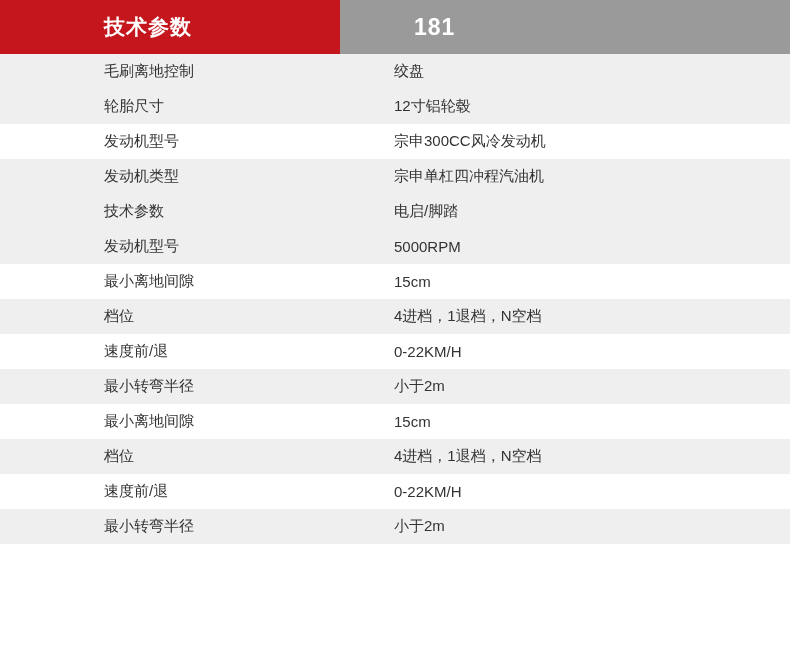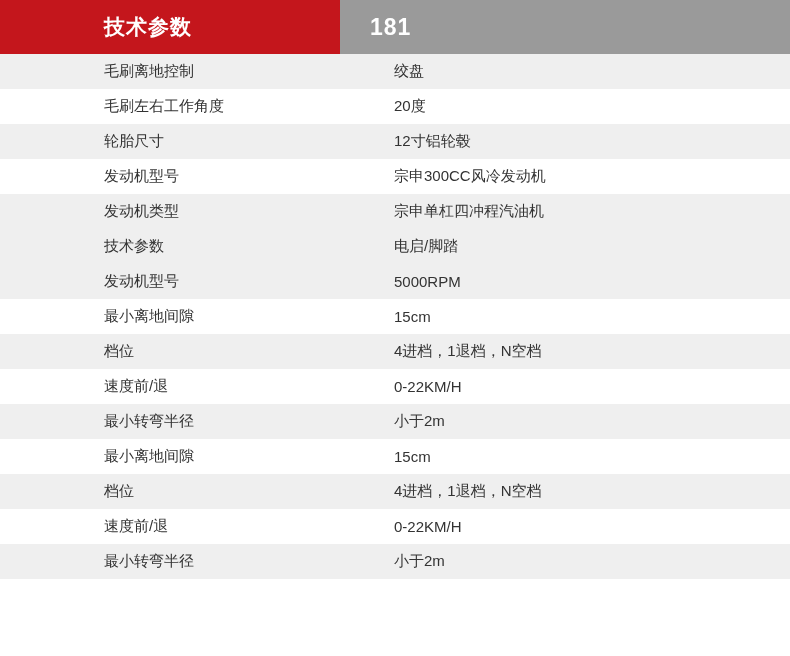--- a/index.html
+++ b/index.html
@@ -45,21 +45,21 @@
     padding-left: 104px;
     letter-spacing: 1px;
   }
 
   th.header-value {
     background: #9a9a9a;
     color: #ffffff;
     font-size: 23px;
     font-weight: bold;
     text-align: left;
-    padding-left: 30px;
+    padding-left: 74px;
     letter-spacing: 1px;
     position: relative;
     overflow: hidden;
   }
 
   
   tr.spec-row td {
     height: 35px;
     font-size: 15px;
     color: #333333;
@@ -98,24 +98,20 @@
   <thead>
     <tr class="header-row">
       <th class="header-label">技术参数</th>
       <th class="header-value">181</th>
     </tr>
   </thead>
   <tbody id="spec-body">
       <tr class="spec-row row-odd">
         <td class="cell-label">毛刷离地控制</td>
         <td class="cell-value">绞盘</td>
-      </tr>
-      <tr class="spec-row row-even">
-        <td class="cell-label">毛刷左右工作角度</td>
-        <td class="cell-value">20度</td>
       </tr>
       <tr class="spec-row row-odd">
         <td class="cell-label">轮胎尺寸</td>
         <td class="cell-value">12寸铝轮毂</td>
       </tr>
       <tr class="spec-row row-even">
         <td class="cell-label">发动机型号</td>
         <td class="cell-value">宗申300CC风冷发动机</td>
       </tr>
       <tr class="spec-row row-odd">

